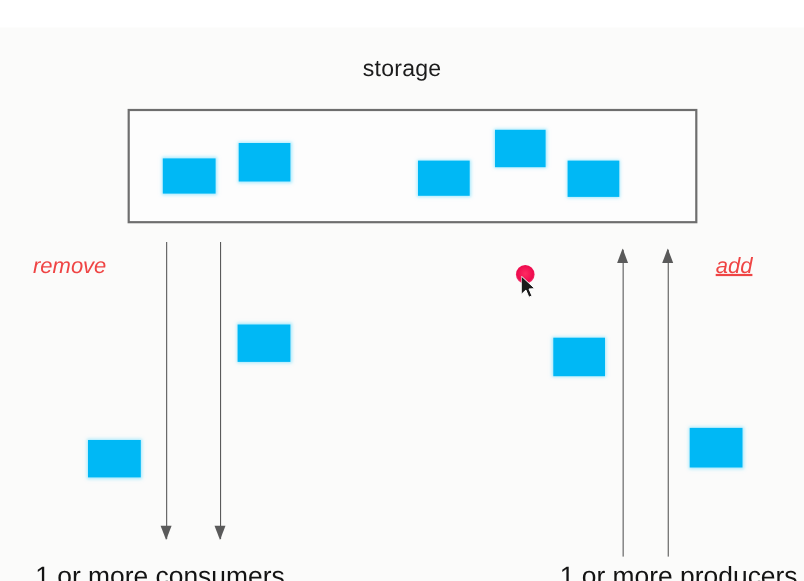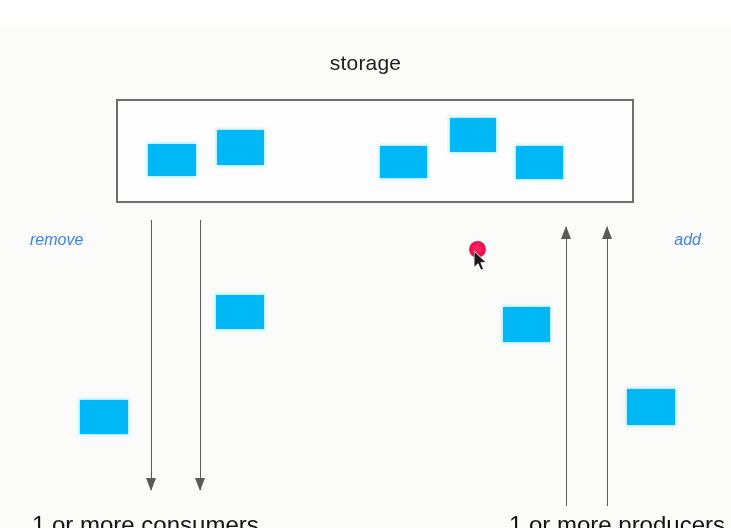--- a/index.html
+++ b/index.html
@@ -47,25 +47,25 @@
   .block {
     position: absolute;
     background: #00b8f5;
     box-shadow: 0 0 3px 1px rgba(90, 216, 255, .55);
   }
 
   
   .side-label {
     position: absolute;
     font-style: italic;
-    font-size: 16px;
-    color: #3b82f6;
+    font-size: 20px;
+    color: #ef4444;
   }
   .side-label.left  { left: 30px;  top: 206px; }
-  .side-label.right { right: 30px; top: 206px; }
+  .side-label.right { right: 47px; top: 206px; text-decoration: underline; }
 
   
   .arrow {
     position: absolute;
     width: 11px;
   }
   .arrow .shaft {
     position: absolute;
     left: 5px;
     top: 0;

